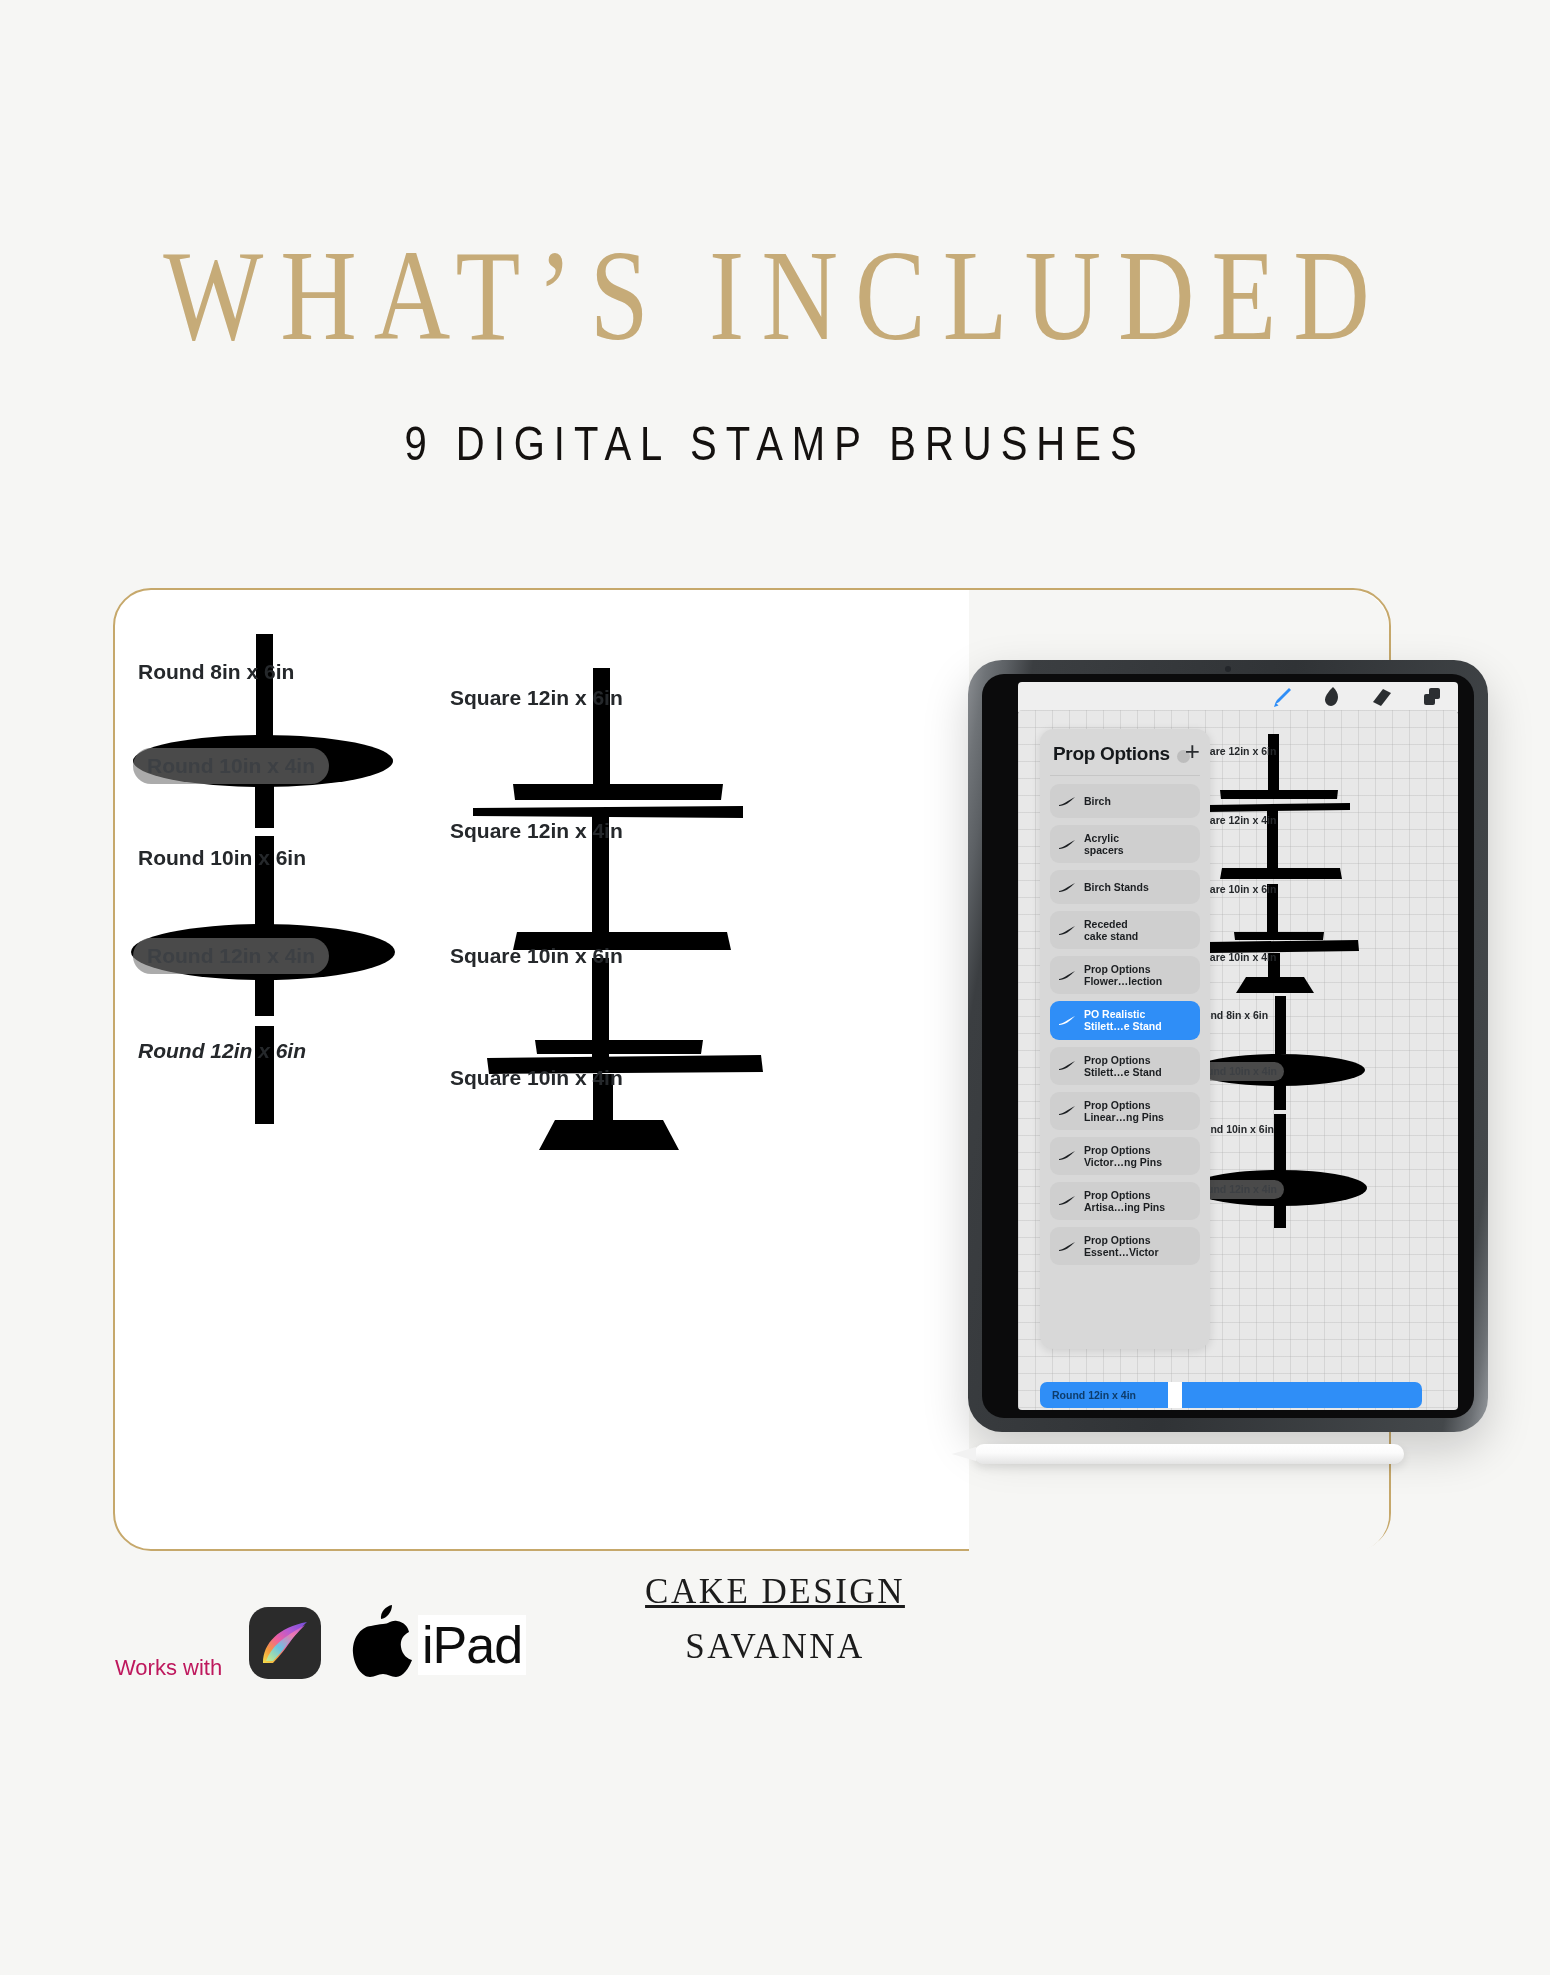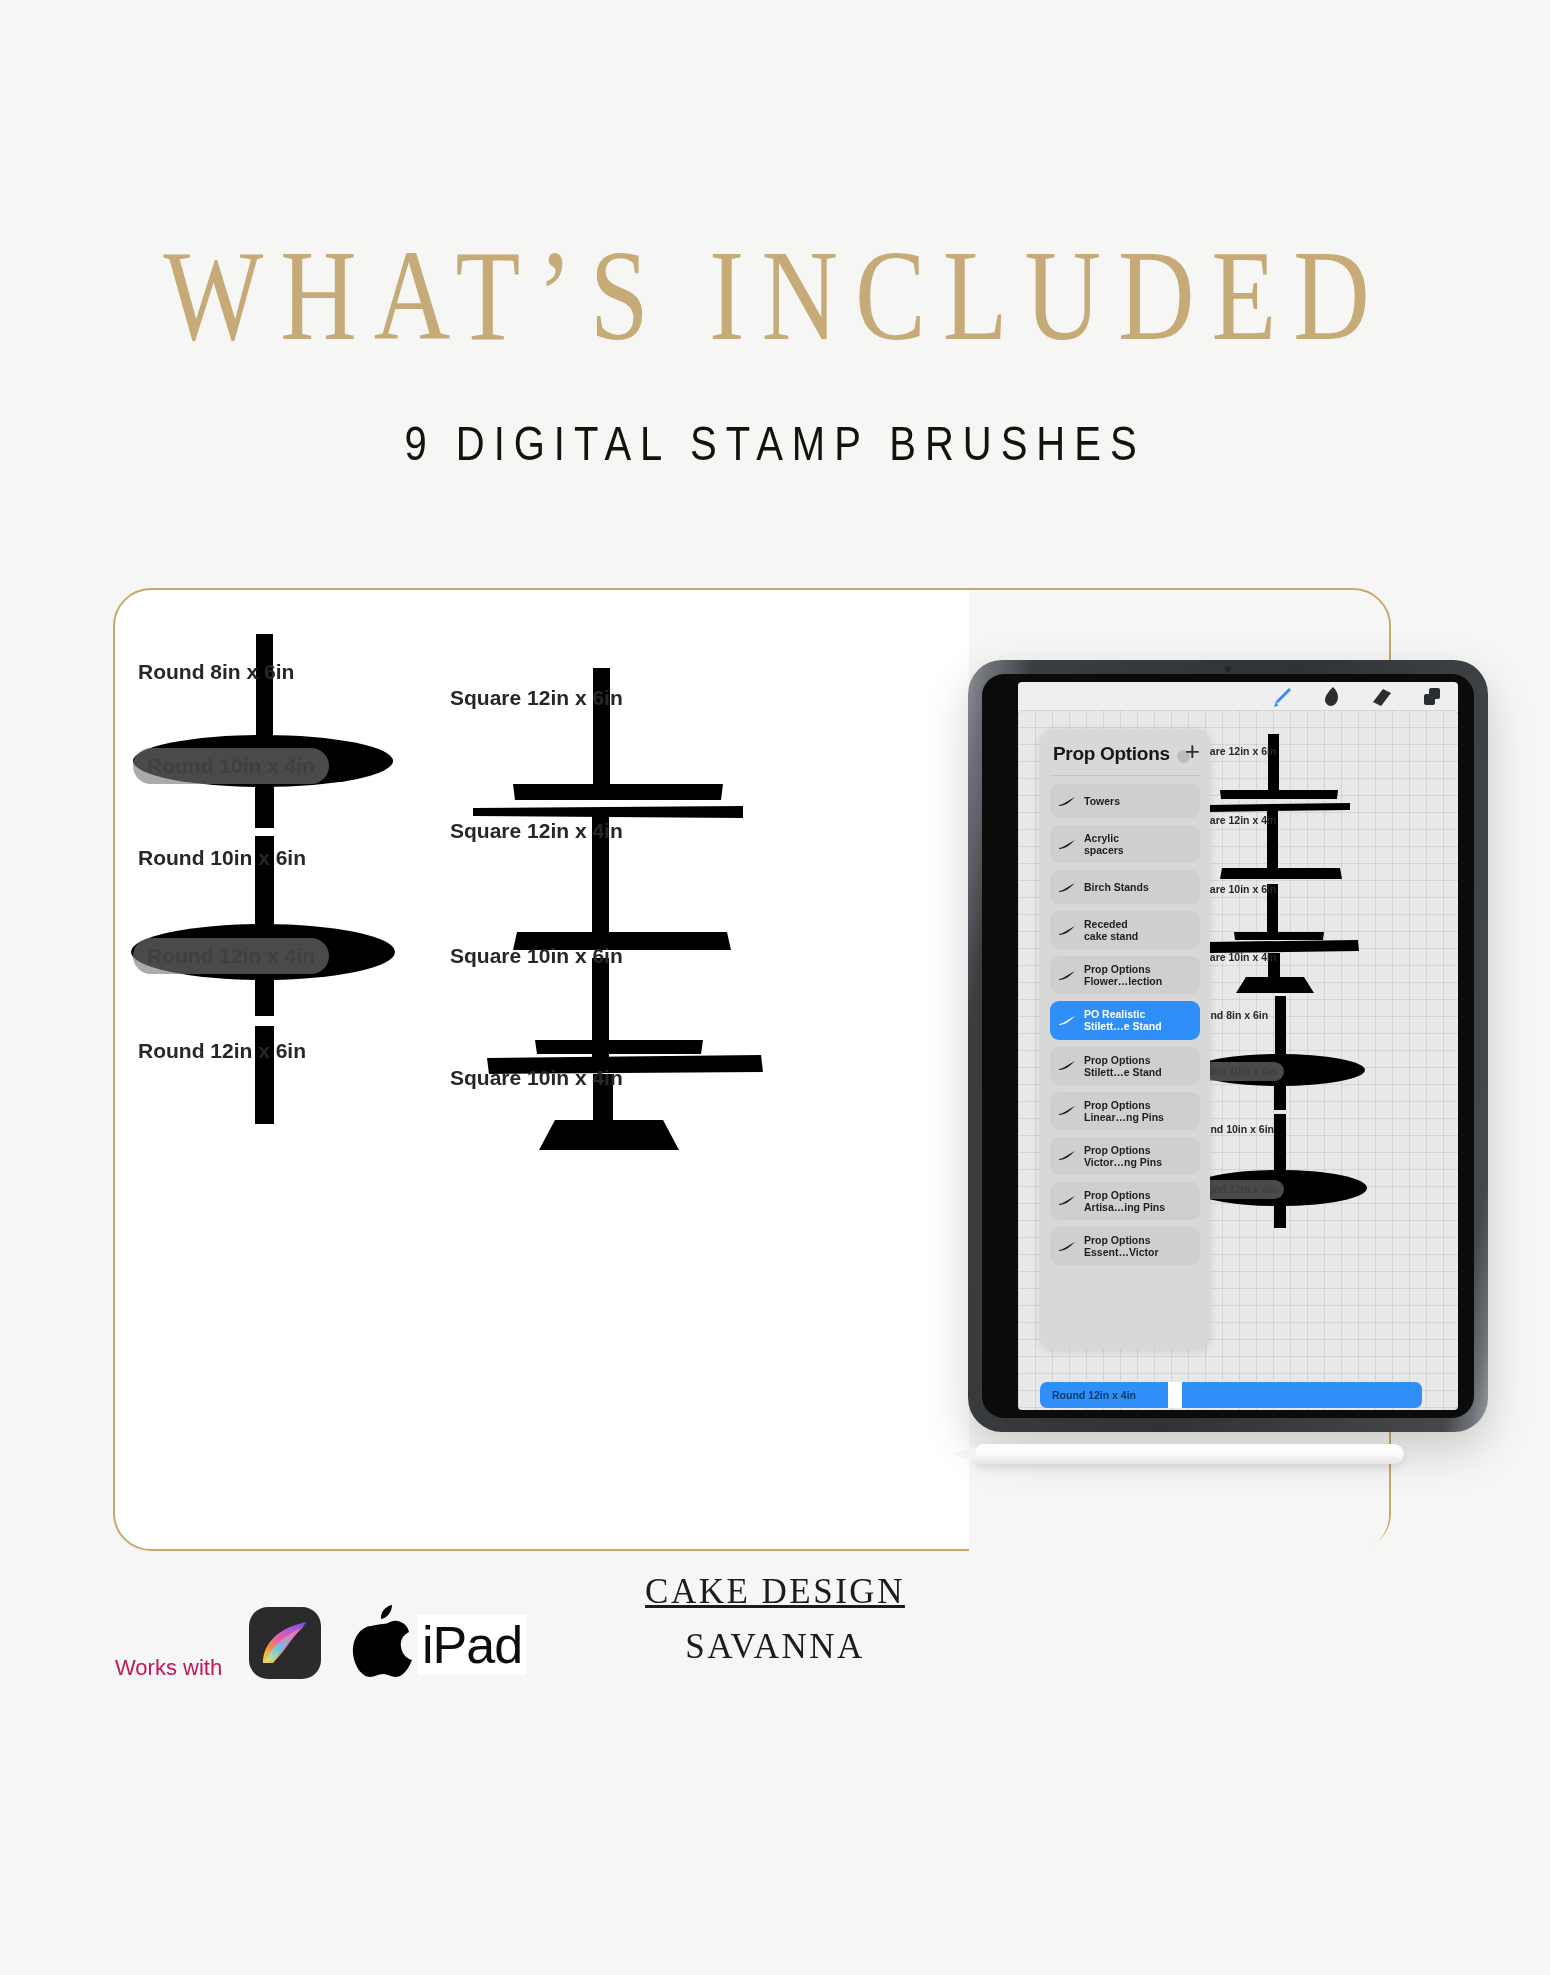--- a/index.html
+++ b/index.html
@@ -261,21 +261,21 @@
       </div>
       <div class="lbl" style="left:8px; top:134px;">
         <span class="pill">Round 10in x 4in</span>
       </div>
       <div class="lbl" style="left:13px; top:226px;">
         <span class="plain">Round 10in x 6in</span><span class="dot"></span>
       </div>
       <div class="lbl" style="left:8px; top:324px;">
         <span class="pill">Round 12in x 4in</span>
       </div>
-      <div class="lbl" style="left:13px; top:419px;">
+      <div class="lbl" style="left:13px; top:419px;font-style:italic;">
         <span class="plain">Round 12in x 6in</span><span class="dot"></span>
       </div>
     </div>
 
     <div class="diagram" style="left:330px; top:60px; width:490px; height:500px;">
       <svg width="490" height="500" viewBox="0 0 490 500">
 
         <rect x="148" y="18" width="17" height="116" fill="#000"></rect>
         <polygon points="68,134 278,134 276,150 70,150" fill="#000"></polygon>
         <polygon points="28,158 298,156 298,168 28,166" fill="#000"></polygon>
@@ -390,21 +390,21 @@
             <span class="bp-chev"></span>
             <span class="bp-plus">+</span>
           </div>
           <div class="bp-divider"></div>
           <div class="bp-list" id="brush-list">
               <div class="bp-item">
                 <svg class="stroke-ico" viewBox="0 0 18 11">
                   <path d="M1 9 C5 9 9 5 17 1 C12 6 7 10 1 10 Z" fill="#1b1e21"></path>
                 </svg>
                 <div class="bp-label">
-                  <div>Towers</div>
+                  <div>Birch</div>
                 </div>
               </div>
               <div class="bp-item">
                 <svg class="stroke-ico" viewBox="0 0 18 11">
                   <path d="M1 9 C5 9 9 5 17 1 C12 6 7 10 1 10 Z" fill="#1b1e21"></path>
                 </svg>
                 <div class="bp-label">
                   <div>Acrylic</div>
                   <div>spacers</div>
                 </div>

